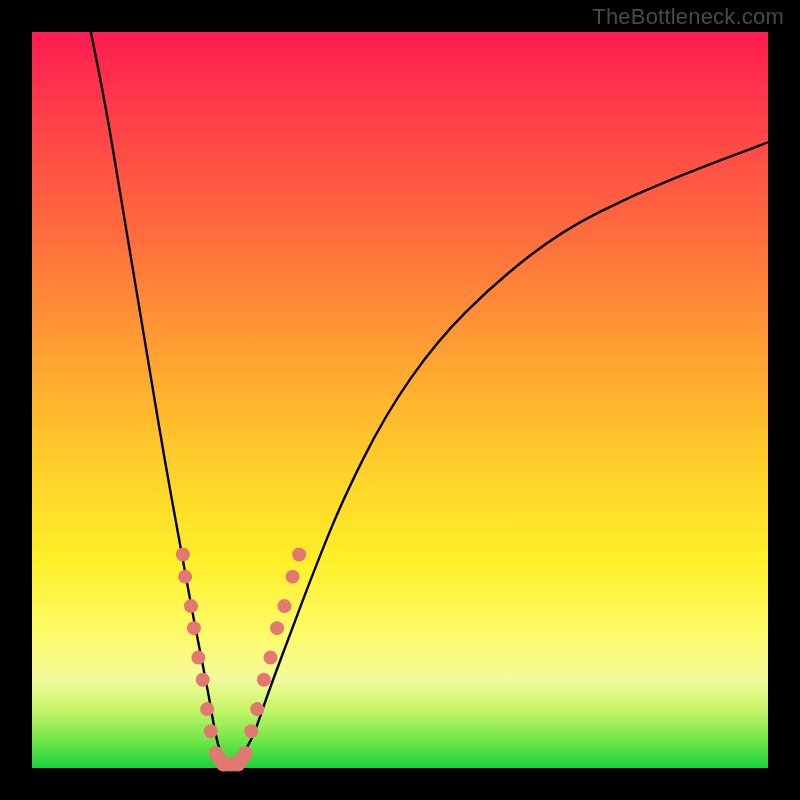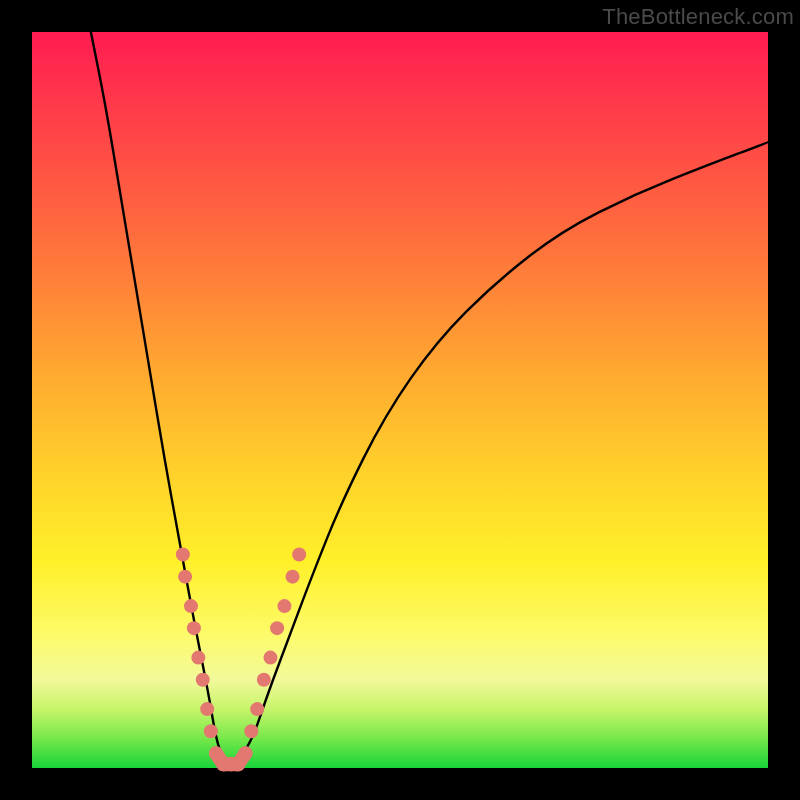--- a/index.html
+++ b/index.html
@@ -37,21 +37,21 @@
       #fdfb6b 82%,
       #f2f99a 88%,
       #c7f56a 92%,
       #76e84a 96%,
       #18d43a 100%
     );
   }
   .watermark {
     position: absolute;
     top: 4px;
-    right: 6px;
+    right: 16px;
     color: #4a4a4a;
     font-size: 22px;
     letter-spacing: 0.2px;
     user-select: none;
   }
   svg.curve {
     position: absolute;
     left: 0;
     top: 0;
     width: 736px;

